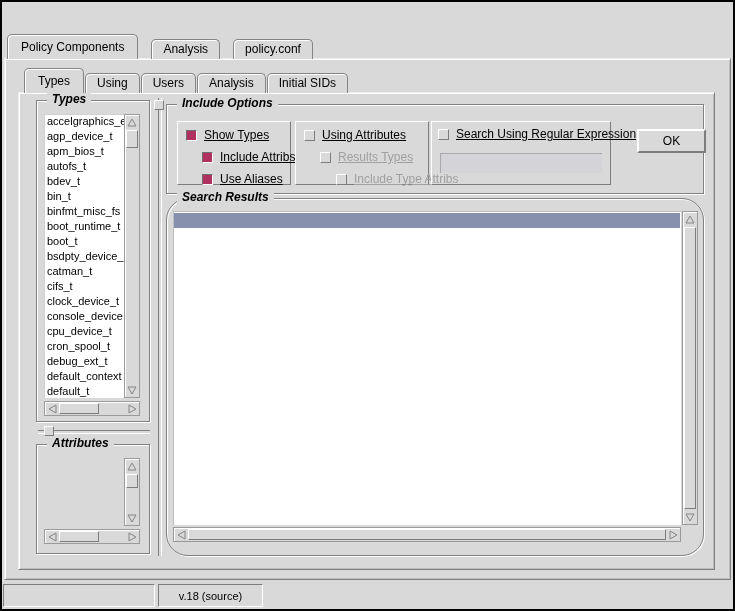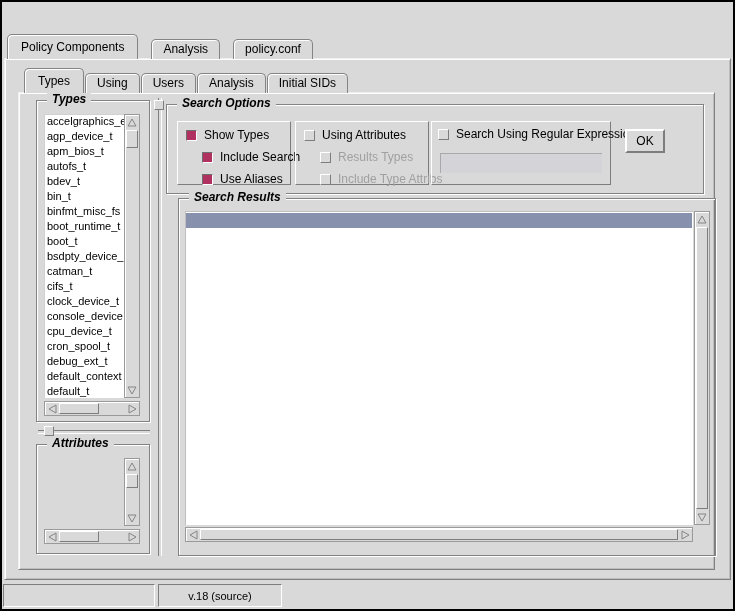--- a/index.html
+++ b/index.html
@@ -52,21 +52,21 @@
               border-top:1px solid #ffffff; border-left:1px solid #ffffff;
               border-right:1px solid #7d7d7d; border-bottom:1px solid #7d7d7d; box-sizing:border-box; }
   
   .cb-row { position:absolute; display:flex; align-items:center; gap:7px; height:14px; }
   .cb { width:11px; height:11px; box-sizing:border-box; background:#d9d9d9;
         border-top:1px solid #ffffff; border-left:1px solid #ffffff;
         border-right:1px solid #7d7d7d; border-bottom:1px solid #7d7d7d; }
   .cb.checked { background:#b03060;
         border-top:1px solid #6e6e6e; border-left:1px solid #6e6e6e;
         border-right:1px solid #ffffff; border-bottom:1px solid #ffffff; }
-  .cb-label { font-size:12px; white-space:nowrap; }
+  .cb-label { font-size:12px; white-space:nowrap;text-decoration:underline; }
   .disabled .cb-label { color:#a0a0a0; }
   
   .entry { position:absolute; background:#d4d4d8; box-sizing:border-box;
            box-shadow: inset 1px 1px 0 rgba(0,0,0,0.2); border:none; outline:none;
            font-family:"Liberation Sans",sans-serif; font-size:12px; padding:0 3px; }
   .btn { position:absolute; background:#d9d9d9; display:flex; align-items:center;
          justify-content:center; font-size:12px; cursor:default; box-sizing:border-box;
          border-top:2px solid #ffffff; border-left:2px solid #ffffff;
          border-right:2px solid #7d7d7d; border-bottom:2px solid #7d7d7d; }
   .textarea { position:absolute; background:#ffffff; box-sizing:border-box;
@@ -83,21 +83,21 @@
                  border-right:1px solid #7d7d7d; border-bottom:1px solid #7d7d7d; box-sizing:border-box; }
   
   .statusbar { position:absolute; left:1px; right:1px; bottom:2px; height:23px;
                display:flex; gap:3px; }
   .status-panel { box-sizing:border-box; display:flex; align-items:center; justify-content:center;
                   font-size:11px; white-space:pre;
                   border-top:1px solid #7d7d7d; border-left:1px solid #7d7d7d;
                   border-right:1px solid #ffffff; border-bottom:1px solid #ffffff; }
   .sp-left { width:152px; }
   .sp-mid  { flex:1; }
-  .sp-right{ width:124px; }
+  .sp-right{ width:105px; }
 </style>
 </head>
 <body>
 
 <div class="window">
 
 
   <div class="tabrow maintabs">
     <div class="tab active">Policy Components</div>
     <div class="tab">Analysis</div>
@@ -200,64 +200,64 @@
         </svg>
       </div>
   </div>
 
   <div class="sash-v" style="left:152px; top:96px; width:10px; height:458px;">
     <div class="line"></div>
     <div class="sash-handle" style="top:2px; left:0;"></div>
   </div>
 
   <div class="groupbox" style="left:164px; top:102px; width:536px; height:88px;">
-    <span class="gb-label">Search Options</span>
+    <span class="gb-label">Include Options</span>
 
     <div class="raised" style="position:absolute; left:10px; top:16px; width:114px; height:64px; box-sizing:border-box;">
       <div class="cb-row" style="left:8px; top:6px;">
         <span class="cb checked"></span>
         <span class="cb-label">Show Types</span>
       </div>
       <div class="cb-row" style="left:24px; top:28px;">
         <span class="cb checked"></span>
-        <span class="cb-label">Include Search</span>
+        <span class="cb-label">Include Attribs</span>
       </div>
       <div class="cb-row" style="left:24px; top:50px;">
         <span class="cb checked"></span>
         <span class="cb-label">Use Aliases</span>
       </div>
     </div>
 
     <div class="raised" style="position:absolute; left:128px; top:16px; width:134px; height:64px; box-sizing:border-box;">
       <div class="cb-row" style="left:8px; top:6px;">
         <span class="cb"></span>
         <span class="cb-label">Using Attributes</span>
       </div>
       <div class="cb-row disabled" style="left:24px; top:28px;">
         <span class="cb"></span>
         <span class="cb-label">Results Types</span>
       </div>
-      <div class="cb-row disabled" style="left:24px; top:50px;text-align:center;">
+      <div class="cb-row disabled" style="left:40px; top:50px;text-align:center;">
         <span class="cb"></span>
         <span class="cb-label">Include Type Attribs</span>
       </div>
     </div>
 
     <div class="raised" style="position:absolute; left:264px; top:16px; width:180px; height:64px; box-sizing:border-box;">
       <div class="cb-row" style="left:6px; top:5px;">
         <span class="cb"></span>
         <span class="cb-label">Search Using Regular Expression</span>
       </div>
       <input class="entry" style="left: 8px; top: 31px; width: 162px; height: 20px;" value="">
     </div>
 
-    <div class="btn" style="left:458px; top:24px; width:40px; height:24px;">OK</div>
-  </div>
-
-  <div class="groupbox" style="left:176px; top:196px; width:536px; height:356px;">
+    <div class="btn" style="left:470px; top:24px; width:69px; height:24px;">OK</div>
+  </div>
+
+  <div class="groupbox" style="left:164px; top:196px; width:536px; height:356px;border-radius:22px;">
     <span class="gb-label">Search Results</span>
 
     <div class="textarea" style="left:6px; top:12px; width:508px; height:314px;">
       <div class="sel-line" id="sel-line" style="background: rgb(135, 145, 173);"></div>
     </div>
 
     <div class="vsb" style="left:515px; top:12px; height:314px;">
       <div class="sb-arrow" style="top:0;">
           <svg width="10" height="9">
             <path d="M5 1 L9 8 L1 8 Z" fill="#d9d9d9" stroke="#858585"></path>

